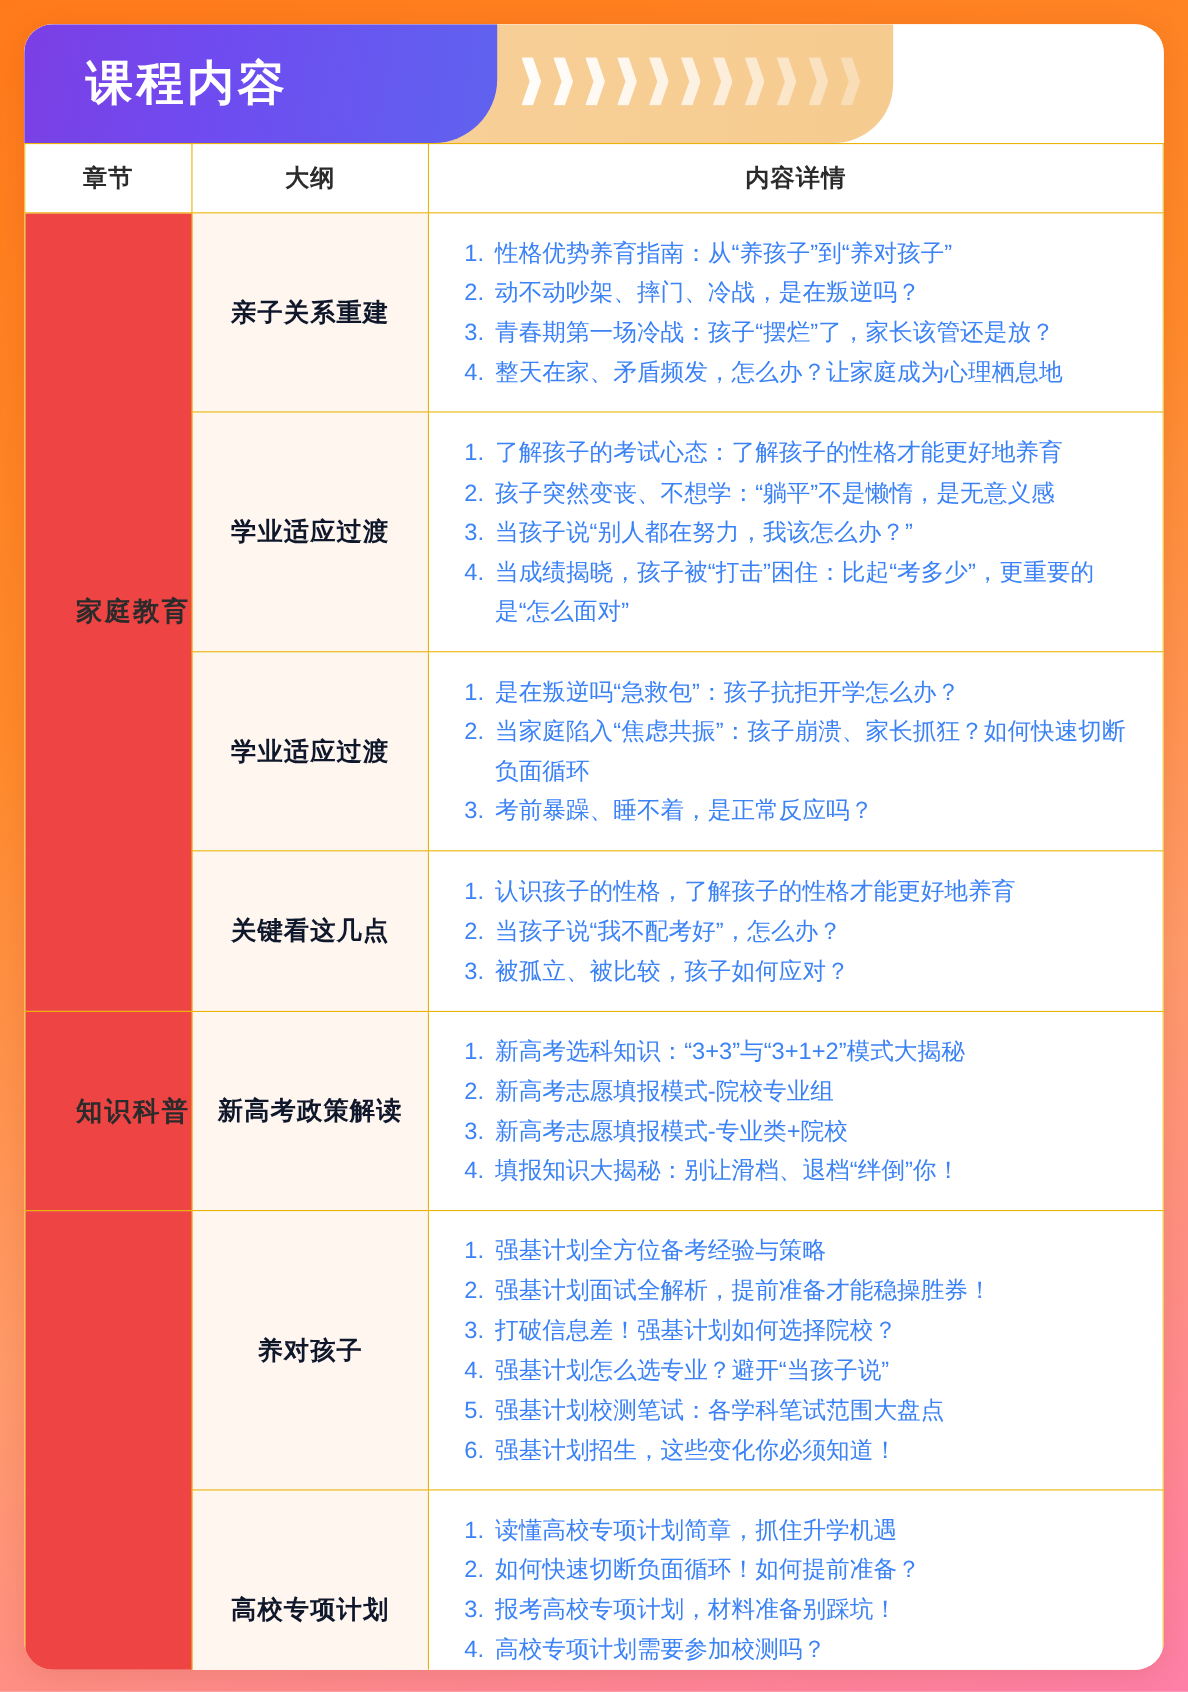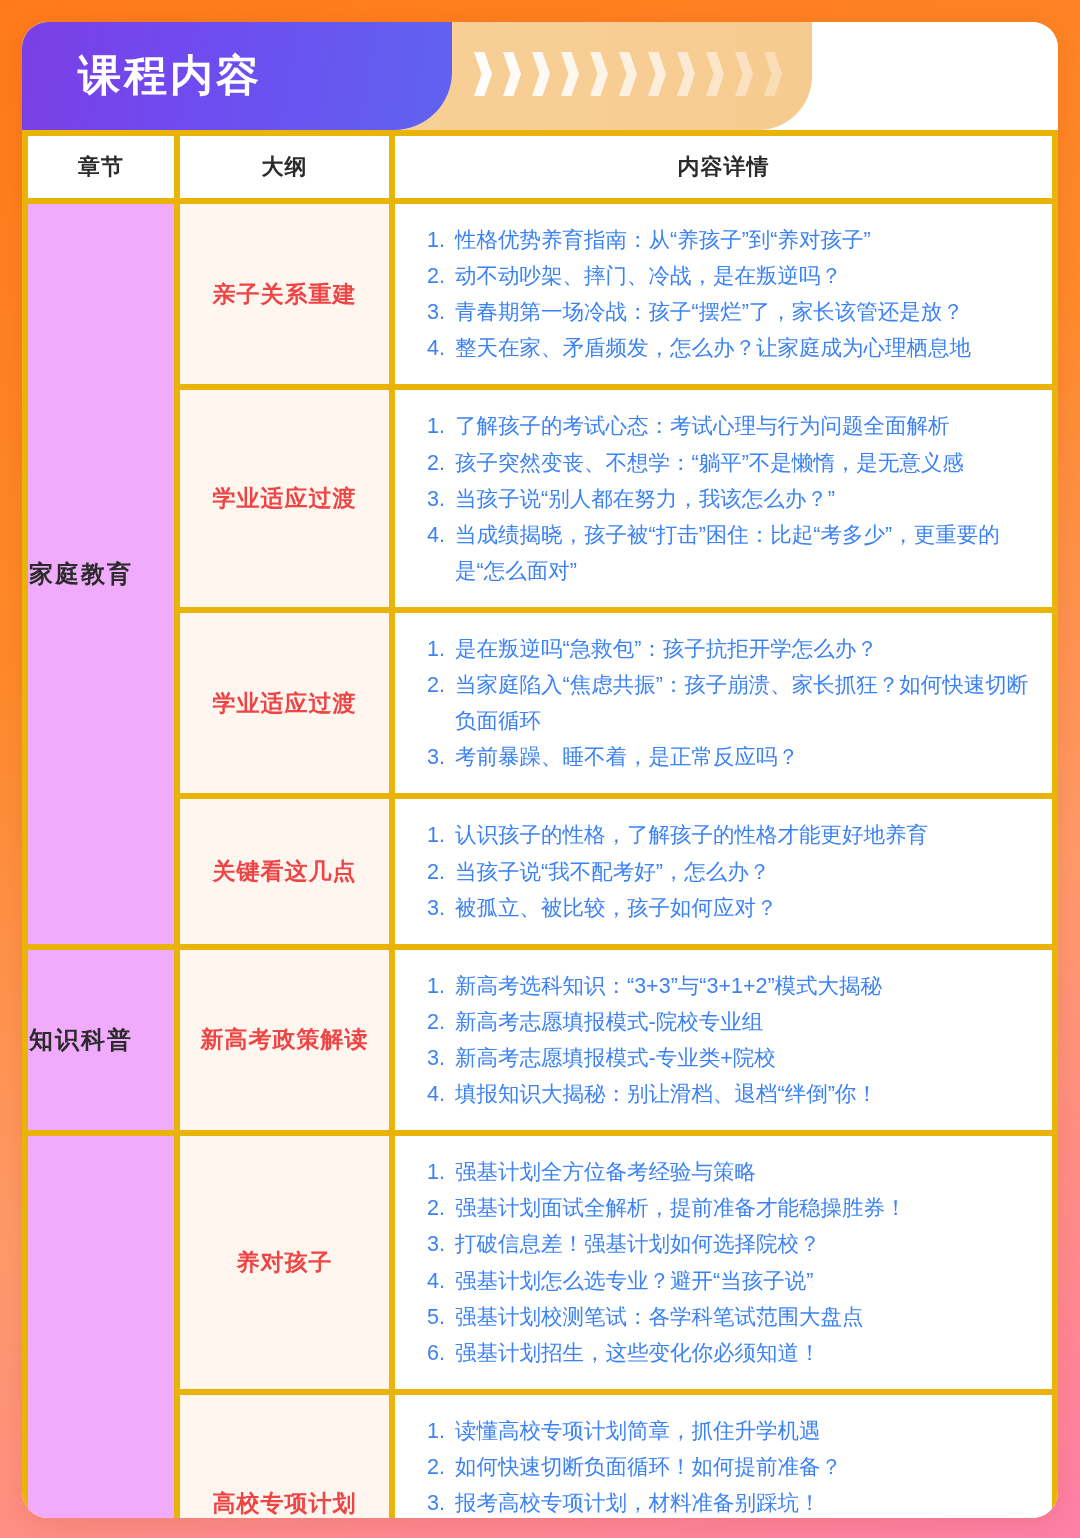--- a/index.html
+++ b/index.html
@@ -89,49 +89,49 @@
     letter-spacing: 3px;
   }
 
   
   table.content {
     width: 100%;
     border-collapse: collapse;
     table-layout: fixed;
   }
   table.content th, table.content td {
-    border: 6px solid #eab308;
+    border: 1px solid #eab308;
     vertical-align: middle;
   }
   thead th {
     background: #ffffff;
     color: #2b2b2b;
     font-size: 22px;
     font-weight: 700;
     height: 60px;
     letter-spacing: 1px;
   }
   col.c1 { width: 152px; }
   col.c2 { width: 215px; }
   col.c3 { width: auto; }
 
   td.chapter {
-    background: #f0abfc;
-    text-align: left;
+    background: #ef4444;
+    text-align: right;
     font-size: 24px;
     font-weight: 700;
     color: #2b2b2b;
     letter-spacing: 2px;
   }
   td.outline {
     background: #fff6f0;
     text-align: center;
     font-size: 23px;
     font-weight: 700;
-    color: #ef4444;
+    color: #0f172a;
     letter-spacing: 1px;
     padding: 14px 6px;
   }
   td.details {
     background: #ffffff;
     padding: 18px 18px 18px 26px;
   }
   td.details ol {
     margin: 0;
     padding: 0 0 0 30px;
@@ -198,21 +198,21 @@
               <li>青春期第一场冷战：孩子“摆烂”了，家长该管还是放？</li>
               <li>整天在家、矛盾频发，怎么办？让家庭成为心理栖息地</li>
             </ol>
           </td>
         </tr>
 
         <tr>
           <td class="outline">学业适应过渡</td>
           <td class="details">
             <ol>
-              <li>了解孩子的考试心态：考试心理与行为问题全面解析</li>
+              <li>了解孩子的考试心态：了解孩子的性格才能更好地养育</li>
               <li>孩子突然变丧、不想学：“躺平”不是懒惰，是无意义感</li>
               <li>当孩子说“别人都在努力，我该怎么办？”</li>
               <li>当成绩揭晓，孩子被“打击”困住：比起“考多少”，更重要的是“怎么面对”</li>
             </ol>
           </td>
         </tr>
 
         <tr>
           <td class="outline">学业适应过渡</td>
           <td class="details">

